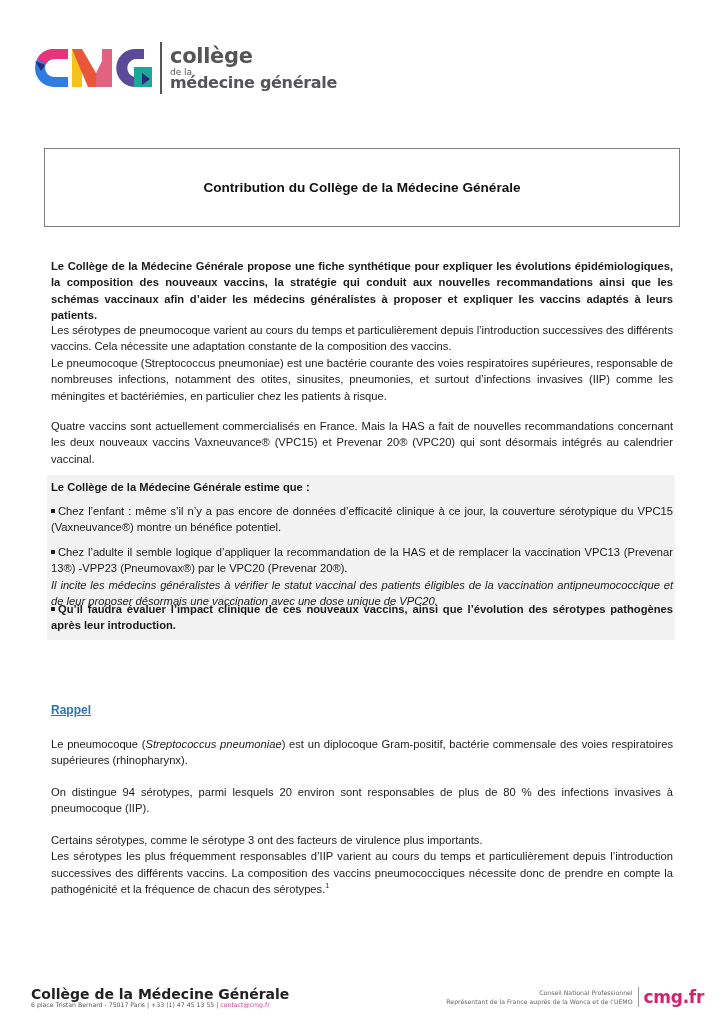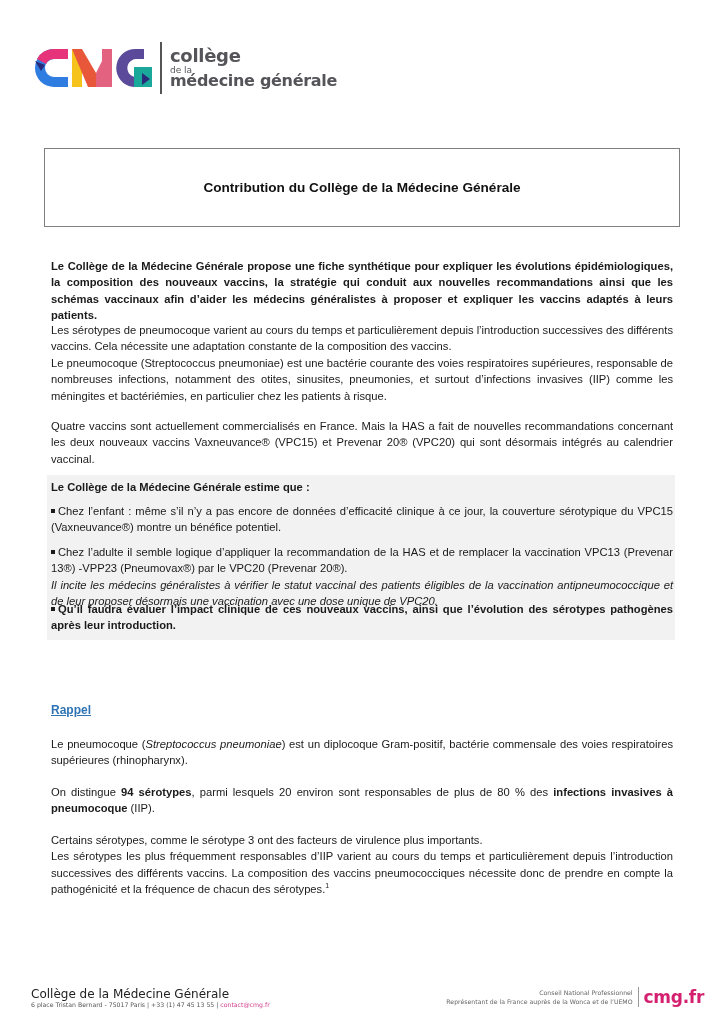--- a/index.html
+++ b/index.html
@@ -4,31 +4,31 @@
 <style>
   * { box-sizing: border-box; margin: 0; padding: 0; }
   html, body { width: 724px; height: 1024px; background: #ffffff; overflow: hidden; }
   body { position: relative; font-family: "Liberation Sans", sans-serif; color: #1a1a1a; }
 
   
   .logo { position: absolute; left: 30px; top: 40px; height: 56px; display: flex; align-items: center; }
   .logo-mark { position: relative; width: 124px; height: 50px; }
   .logo-sep { width: 2px; height: 52px; background: #555; margin-left: 6px; margin-right: 8px; }
   .logo-text { display: flex; flex-direction: column; color: #555459; font-family: "DejaVu Sans", sans-serif; font-weight: bold; line-height: 1; }
-  .logo-text .l1 { font-size: 18px; letter-spacing: -0.3px; }
+  .logo-text .l1 { font-size: 21px; letter-spacing: -0.3px; }
   .logo-text .l2 { font-size: 9px; font-weight: normal; margin-top: 1px; margin-bottom: -2px; }
   .logo-text .l3 { font-size: 16px; letter-spacing: -0.3px; }
 
   
   .title-box { position: absolute; left: 44px; top: 148px; width: 636px; height: 79px; border: 1.5px solid #7f7f7f; display: flex; flex-direction: row; justify-content: center; align-items: center; }
   .title-box div { font-weight: bold; font-size: 13.6px; line-height: 19px; color: #111; text-align: center; }
 
   
   .p { position: absolute; left: 51px; width: 622px; font-size: 11.2px; line-height: 16.4px; text-align: justify; color: #1a1a1a; }
-  .p b { font-weight: bold; }
+  .p b { font-weight: normal; }
   .p i { font-style: italic; }
 
   .intro { top: 258px; font-weight: bold; }
   .para2 { top: 322px; }
   .para3 { top: 418px; }
 
   .estime-box { position: absolute; left: 47px; top: 475px; width: 628px; height: 165px; background: #f2f2f2; }
   .estime-title { top: 479px; font-weight: bold; }
   .bullet1 { top: 503px; }
   .bullet2 { top: 544px; }
@@ -36,21 +36,21 @@
   .sq { display: inline-block; width: 4px; height: 4px; background: #1a1a1a; vertical-align: middle; margin-right: 3px; margin-top: -2px; }
 
   .rappel { position: absolute; left: 51px; top: 703px; font-size: 12px; font-weight: bold; color: #2e74b5; text-decoration: underline; }
   .r1 { top: 736px; }
   .r2 { top: 784px; }
   .r3 { top: 832px; }
   sup { font-size: 7px; vertical-align: super; line-height: 0; }
 
   
   .footer-left { position: absolute; left: 31px; top: 989px; font-family: "DejaVu Sans", sans-serif; }
-  .footer-left .org { font-size: 12px; font-weight: normal; color: #222; line-height: 11px; }
+  .footer-left .org { font-size: 14px; font-weight: bold; color: #222; line-height: 11px; }
   .footer-left .addr { font-size: 6.2px; color: #555; line-height: 9px; }
   .footer-left .mail { color: #d13a8c; }
   .footer-right { position: absolute; right: 20px; top: 987px; display: flex; align-items: center; font-family: "DejaVu Sans", sans-serif; }
   .footer-right .lines { text-align: right; font-size: 6.2px; color: #666; line-height: 9px; }
   .footer-right .vsep { width: 1px; height: 20px; background: #999; margin: 0 5px; }
   .footer-right .site { font-size: 17px; font-weight: bold; color: #d4206f; letter-spacing: -0.3px; }
 </style>
 </head>
 <body>
 

